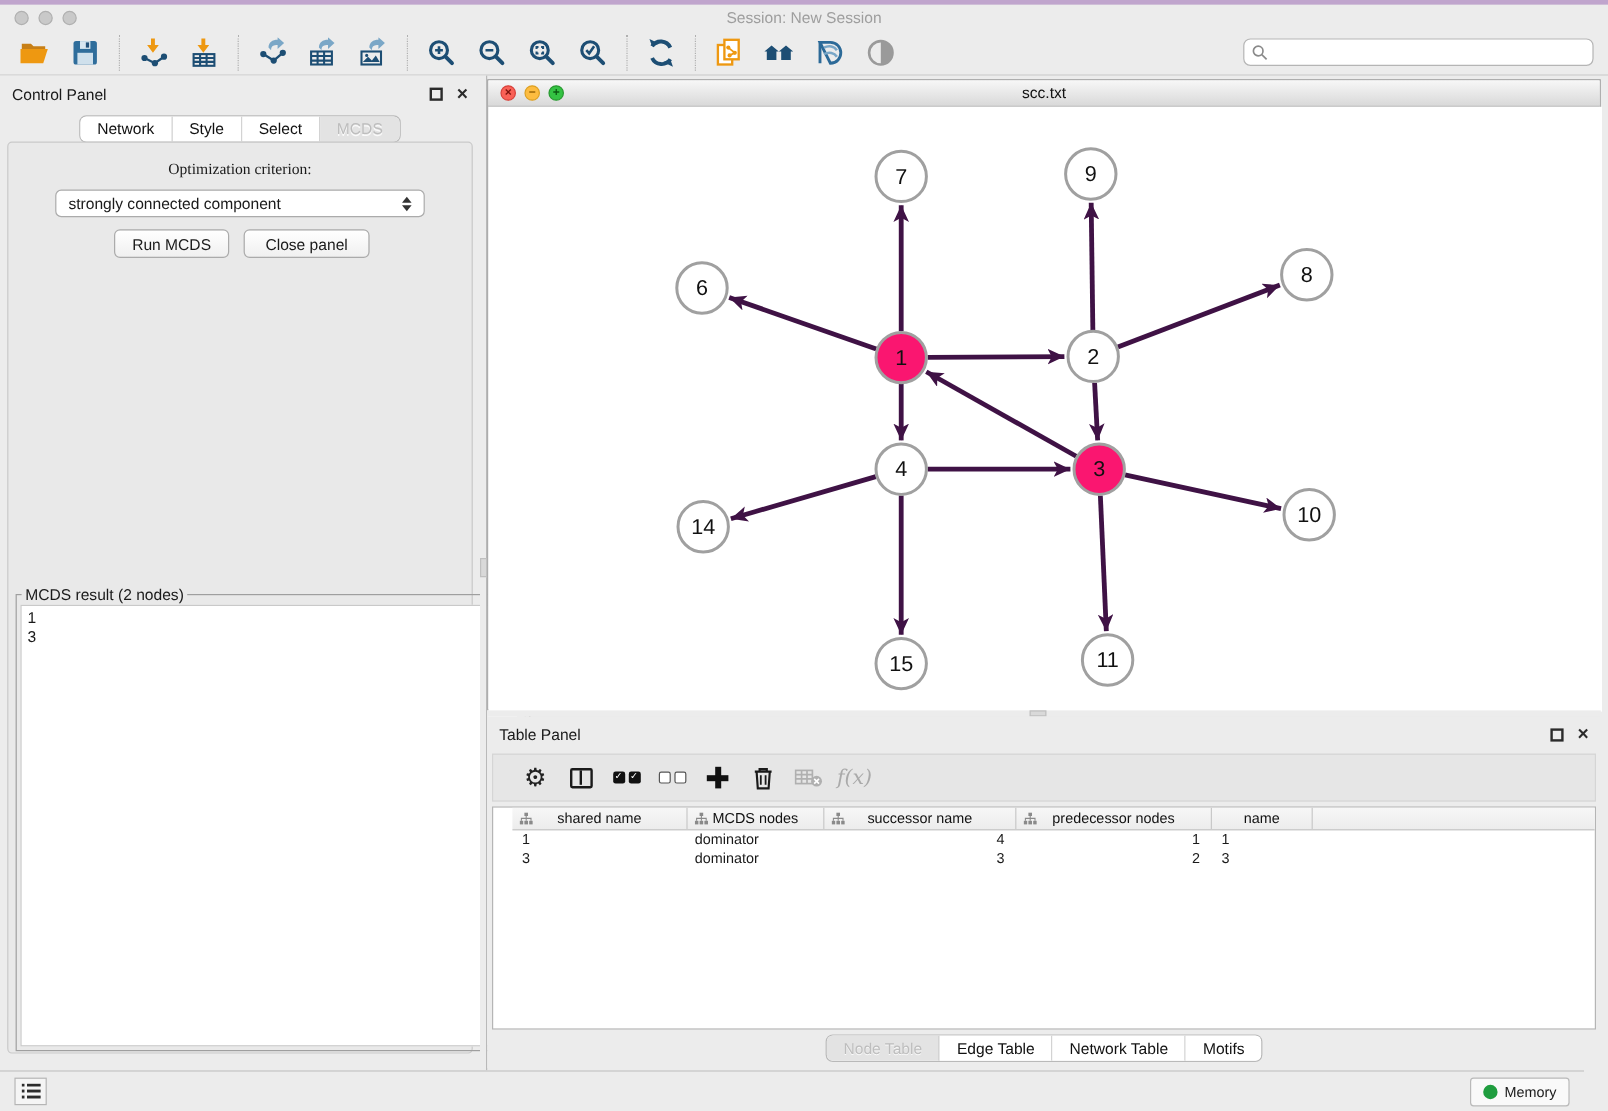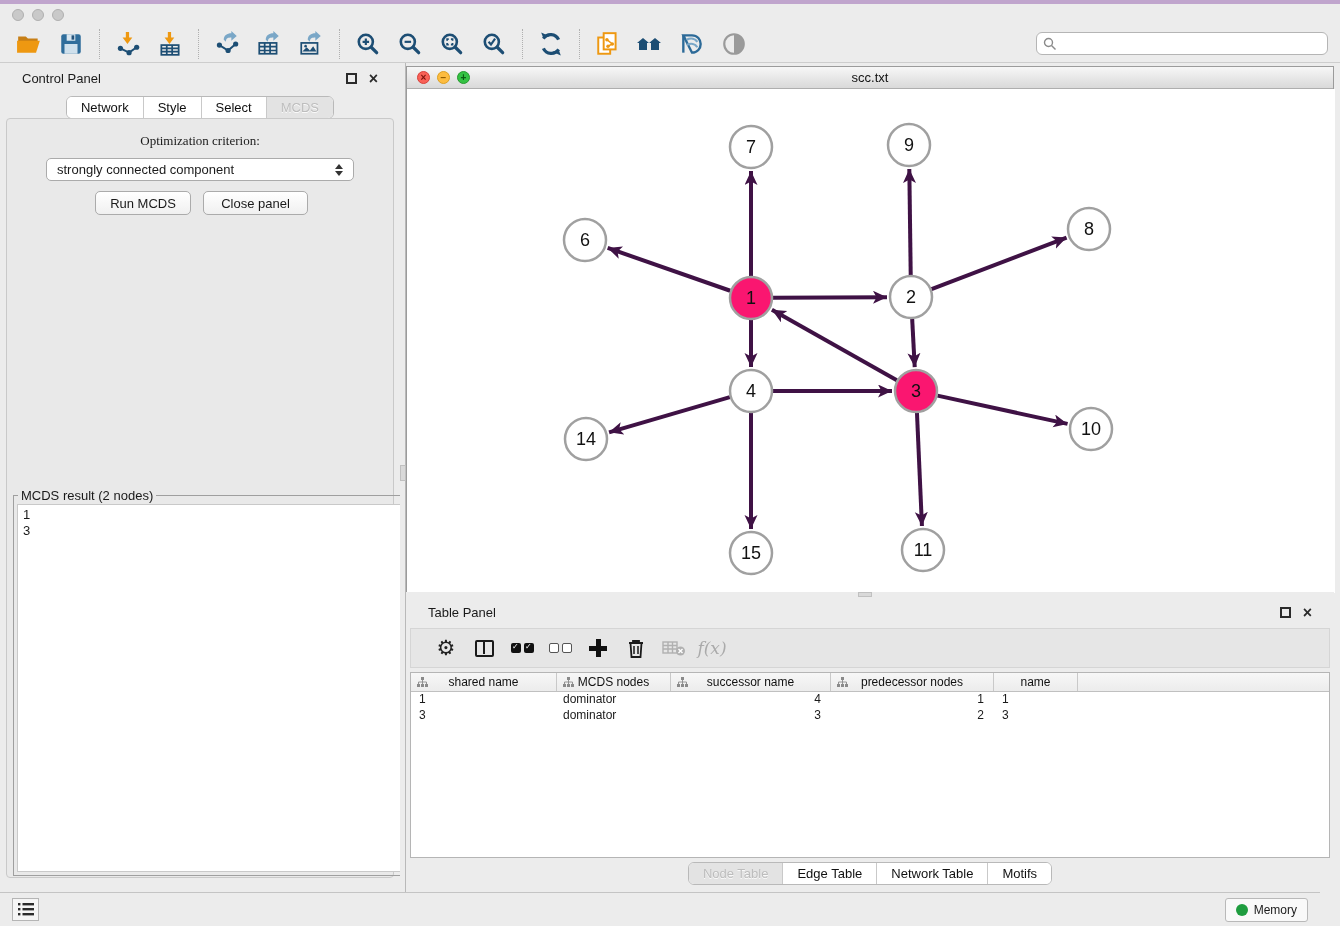--- a/index.html
+++ b/index.html
@@ -17,21 +17,21 @@
   .toolbar { position:absolute; left:0; top:25px; width:1340px; height:38px; background:#ececec; border-bottom:1px solid #cdcdcd; display:flex; align-items:center; padding-left:8px; }
   .tb-btn { width:32px; height:32px; display:flex; align-items:center; justify-content:center; margin:0 5px; }
   .tb-sep { width:1px; height:30px; border-left:1px dotted #b0b0b0; margin:0 7px; }
   .searchbox { margin-left:auto; margin-right:12px; width:292px; height:23px; background:#fff; border:1px solid #b5b5b5; border-radius:6px; display:flex; align-items:center; padding-left:6px; }
 
   
   .control-panel { position:absolute; left:0; top:63px; width:400px; height:829px; background:#ececec; }
   .v-divider { position:absolute; left:400px; top:63px; width:6px; height:829px; background:#ececec; border-right:1px solid #b9b9b9; }
   .v-divider .grip { position:absolute; left:0px; top:402px; width:6px; height:16px; background:#d9d9d9; border:1px solid #c0c0c0; }
 
-  .panel-header { height:30px; display:flex; align-items:center; padding:0 22px; font-size:13px; }
+  .panel-header { height:30px; display:flex; align-items:center; padding:0 10px; font-size:13px; }
   .panel-header .sp { flex:1; }
   .float-ico { width:11px; height:11px; border:2px solid #2b2b2b; margin-right:12px; }
   .close-ico { font-size:16px; font-weight:900; color:#2b2b2b; line-height:11px; }
 
   .cp-tabs { position:absolute; left:0; top:33px; width:100%; display:flex; justify-content:center; }
   .seg { display:inline-flex; border:1px solid #b9b9b9; border-radius:6px; overflow:hidden; background:#fff; }
   .seg .tab { padding:3px 14px; font-size:13px; border-right:1px solid #c9c9c9; background:#fff; color:#111; white-space:nowrap; }
   .seg .tab:last-child { border-right:none; }
   .seg .tab.sel-dim { background:#e3e3e3; color:#bdbdbd; text-shadow:0 1px 0 #fafafa; }
 
@@ -74,21 +74,21 @@
   .cols-glyph::after { content:""; position:absolute; left:6px; top:0; width:2.5px; height:12px; background:#1a1a1a; }
   .chk { width:10px; height:10px; border-radius:2px; display:inline-block; margin:0 1.5px; position:relative; }
   .chk.on { background:#111; }
   .chk.on::after { content:"✓"; color:#fff; font-size:8px; position:absolute; left:1.5px; top:-1px; }
   .chk.off { border:1.5px solid #555; background:#fff; }
   .plus-glyph { position:relative; width:18px; height:18px; }
   .plus-glyph::before { content:""; position:absolute; left:0; top:7px; width:18px; height:4.5px; background:#111; }
   .plus-glyph::after { content:""; position:absolute; left:7px; top:0; width:4.5px; height:18px; background:#111; }
   .fx-glyph { font-family:"DejaVu Serif", serif; font-style:italic; font-size:17px; color:#aaa; }
 
-  .data-table { position:absolute; left:4px; right:4px; top:75px; height:186px; background:#fff; border:1px solid #b5b5b5; overflow:hidden; }
+  .data-table { position:absolute; left:4px; right:4px; top:75px; height:186px; background:#fff; border:1px solid #b5b5b5; overflow:hidden;padding-left:16px; }
   .thead { display:flex; height:19px; background:linear-gradient(#f7f7f7,#ececec); border-bottom:1px solid #c0c0c0; }
   .th { position:relative; height:100%; border-right:1px solid #c9c9c9; font-size:12px; display:flex; align-items:center; justify-content:center; color:#111; }
   .th .tree-ico { position:absolute; left:6px; top:4px; }
   .trow { display:flex; height:16px; font-size:12px; }
   .td { height:100%; overflow:hidden; white-space:nowrap; }
   .td.l { text-align:left; padding-left:8px; }
   .td.r { text-align:right; padding-right:10px; }
 
   .tp-tabs { position:absolute; left:0; width:100%; top:265px; display:flex; justify-content:center;align-items:flex-end; }
 
@@ -102,20 +102,21 @@
 <body>
 
 <div class="desktop-strip"></div>
 
 <div class="titlebar">
   <div class="traffic">
     <span class="tl"></span>
     <span class="tl"></span>
     <span class="tl"></span>
   </div>
+  <div class="win-title">Session: New Session</div>
 </div>
 
 <div class="toolbar">
   <span class="tb-btn">
     <svg width="26" height="26" viewBox="0 0 24 24">
         <path d="M2 5h7l2 2h9v3H2z" fill="#c77f16"></path>
         <path d="M1 9h21l-3.5 11H1z" fill="#ee9811"></path>
       </svg>
   </span>
   <span class="tb-btn">

